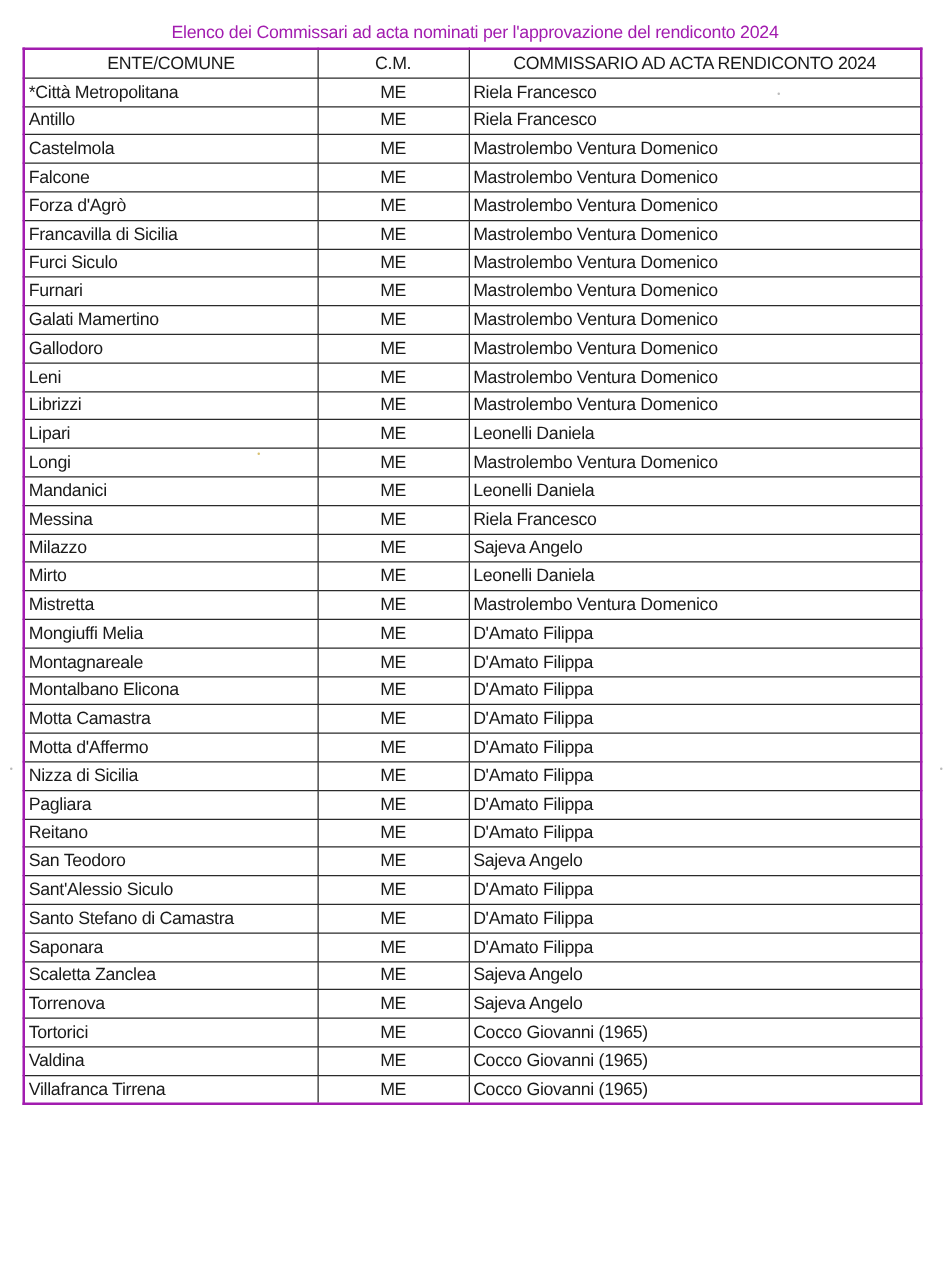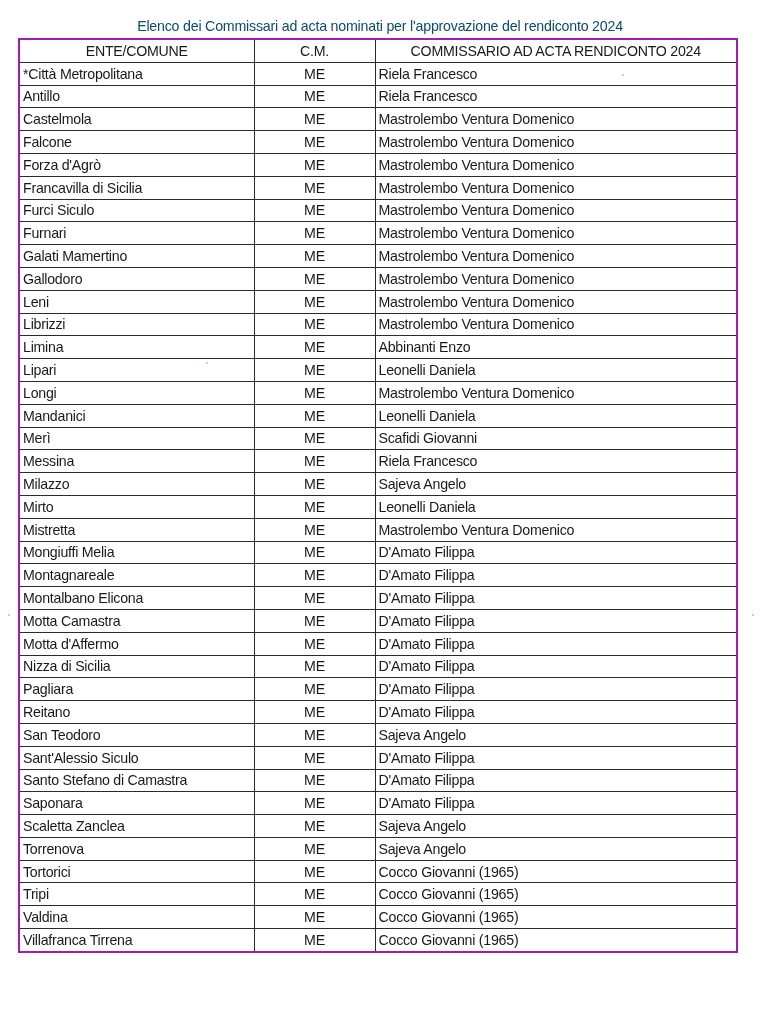--- a/index.html
+++ b/index.html
@@ -16,21 +16,21 @@
     color: #1a1a1a;
   }
   .title {
     position: absolute;
     top: 18px;
     left: 0;
     width: 760px;
     text-align: center;
     font-size: 14.2px;
     letter-spacing: -0.2px;
-    color: #0c4a6e;
+    color: #a21caf;
   }
   table.list {
     position: absolute;
     top: 38px;
     left: 18px;
     width: 720px;
     border-collapse: collapse;
     table-layout: fixed;
     border: 2px solid #a21caf;
   }
@@ -134,45 +134,35 @@
         <td class="ente">Leni</td>
         <td class="cm">ME</td>
         <td class="comm">Mastrolembo Ventura Domenico</td>
       </tr>
       <tr>
         <td class="ente">Librizzi</td>
         <td class="cm">ME</td>
         <td class="comm">Mastrolembo Ventura Domenico</td>
       </tr>
       <tr>
-        <td class="ente">Limina</td>
-        <td class="cm">ME</td>
-        <td class="comm">Abbinanti Enzo</td>
-      </tr>
-      <tr>
         <td class="ente">Lipari</td>
         <td class="cm">ME</td>
         <td class="comm">Leonelli Daniela</td>
       </tr>
       <tr>
         <td class="ente">Longi</td>
         <td class="cm">ME</td>
         <td class="comm">Mastrolembo Ventura Domenico</td>
       </tr>
       <tr>
         <td class="ente">Mandanici</td>
         <td class="cm">ME</td>
         <td class="comm">Leonelli Daniela</td>
       </tr>
       <tr>
-        <td class="ente">Merì</td>
-        <td class="cm">ME</td>
-        <td class="comm">Scafidi Giovanni</td>
-      </tr>
-      <tr>
         <td class="ente">Messina</td>
         <td class="cm">ME</td>
         <td class="comm">Riela Francesco</td>
       </tr>
       <tr>
         <td class="ente">Milazzo</td>
         <td class="cm">ME</td>
         <td class="comm">Sajeva Angelo</td>
       </tr>
       <tr>
@@ -250,25 +240,20 @@
         <td class="cm">ME</td>
         <td class="comm">Sajeva Angelo</td>
       </tr>
       <tr>
         <td class="ente">Torrenova</td>
         <td class="cm">ME</td>
         <td class="comm">Sajeva Angelo</td>
       </tr>
       <tr>
         <td class="ente">Tortorici</td>
-        <td class="cm">ME</td>
-        <td class="comm">Cocco Giovanni (1965)</td>
-      </tr>
-      <tr>
-        <td class="ente">Tripi</td>
         <td class="cm">ME</td>
         <td class="comm">Cocco Giovanni (1965)</td>
       </tr>
       <tr>
         <td class="ente">Valdina</td>
         <td class="cm">ME</td>
         <td class="comm">Cocco Giovanni (1965)</td>
       </tr>
       <tr>
         <td class="ente">Villafranca Tirrena</td>

